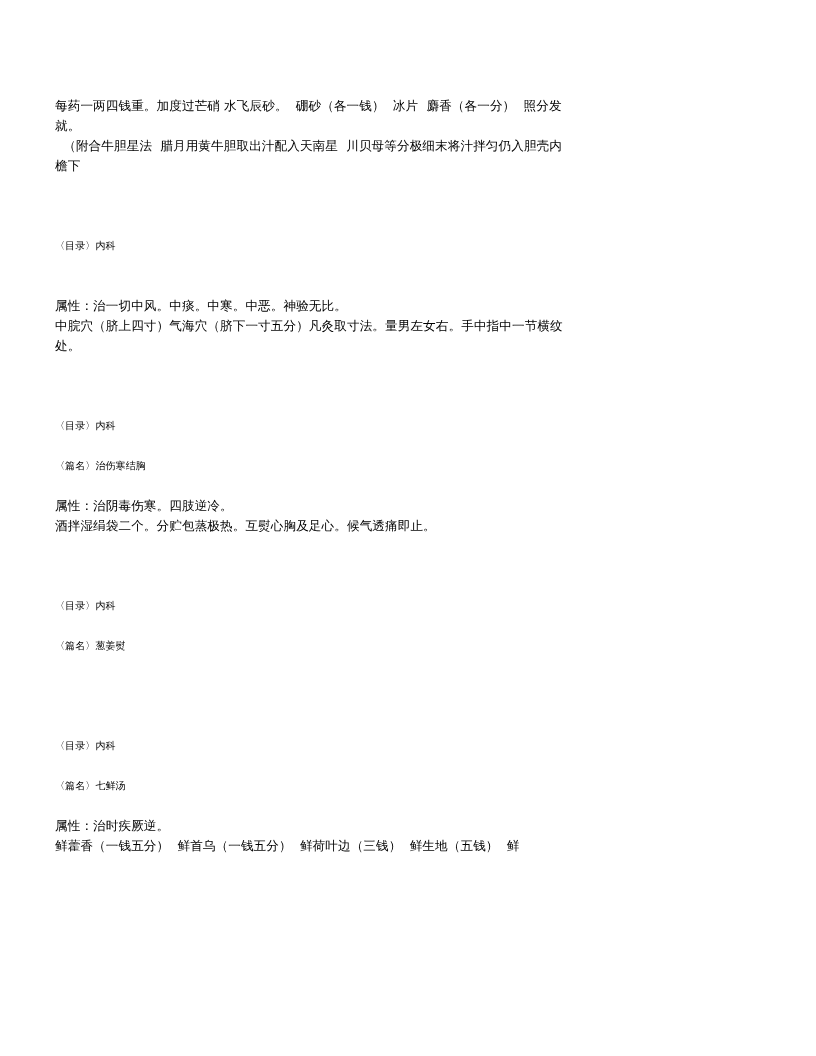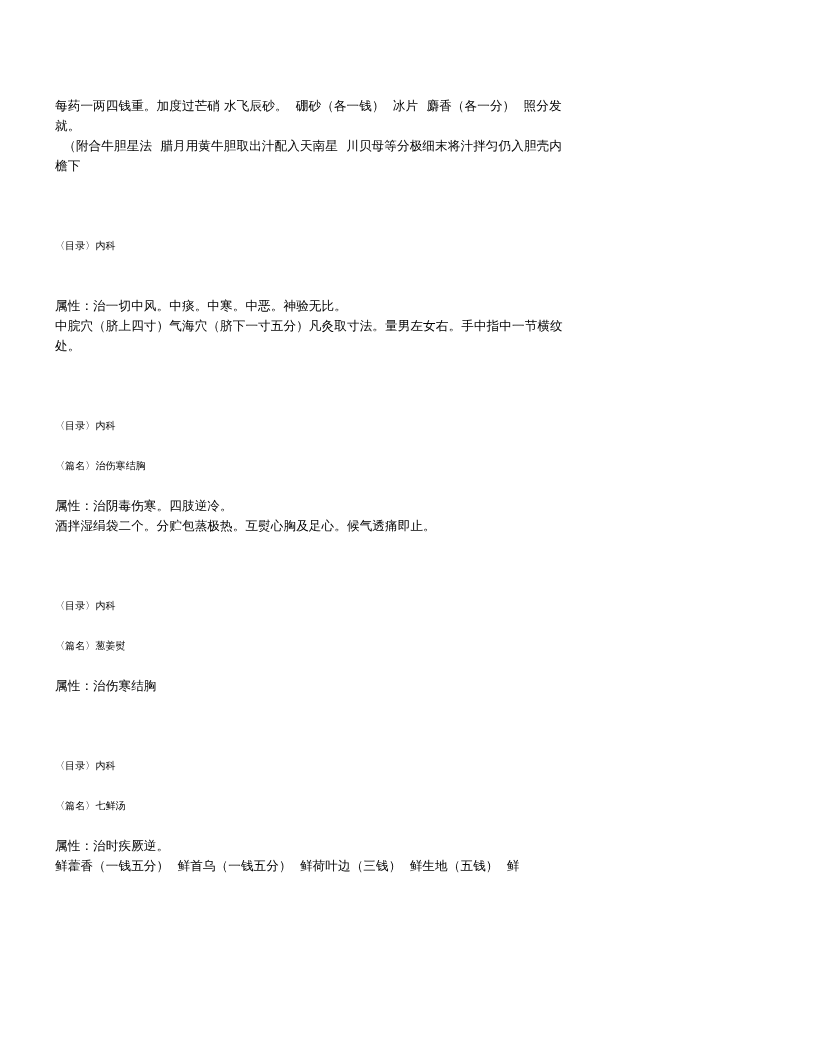--- a/index.html
+++ b/index.html
@@ -80,21 +80,20 @@
       <div class="line">酒拌湿绢袋二个。分贮包蒸极热。互熨心胸及足心。候气透痛即止。</div>
     </div>
 
     <div class="gap-lg"></div>
 
     <div class="block">
       <div class="section-head">〈目录〉内科</div>
       <div class="gap-md"></div>
       <div class="section-head">〈篇名〉葱姜熨</div>
       <div class="gap-md"></div>
-      <div class="line">属性：治伤寒结胸</div>
     </div>
 
     <div class="gap-lg"></div>
 
     <div class="block">
       <div class="section-head">〈目录〉内科</div>
       <div class="gap-md"></div>
       <div class="section-head">〈篇名〉七鲜汤</div>
       <div class="gap-md"></div>
       <div class="line">属性：治时疾厥逆。</div>

